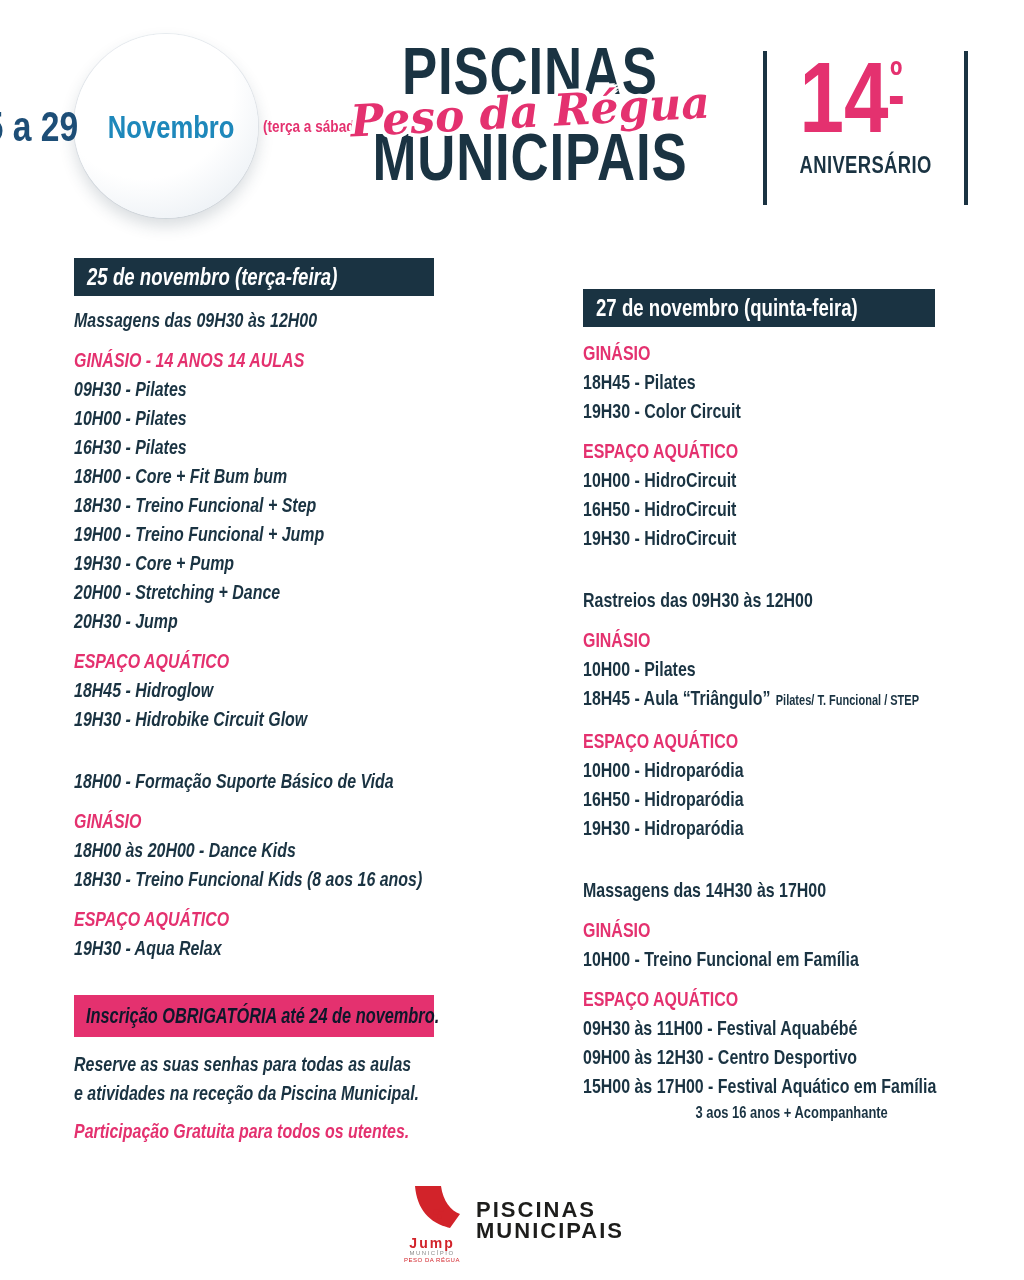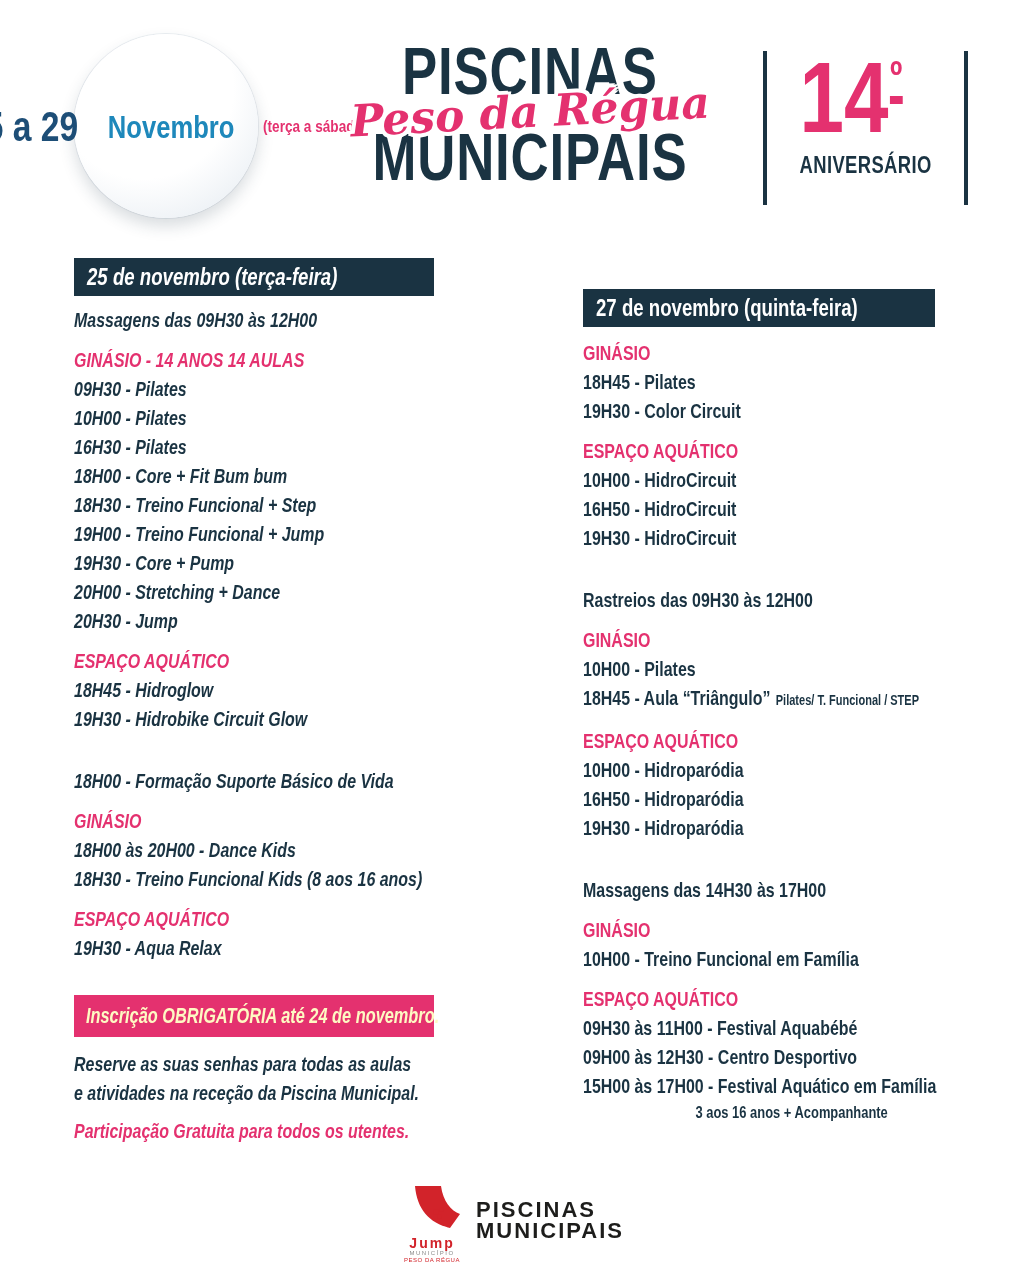--- a/index.html
+++ b/index.html
@@ -65,21 +65,21 @@
     background: var(--navy); color: #fff; height: 38px; line-height: 38px;
     padding-left: 13px; font-size: 24.5px; font-weight: 700; margin-bottom: 9px;
   }
   .line { font-size: 21px; line-height: 29px; font-weight: 700; color: var(--navy); }
   .line.pink { color: var(--pink); margin-top: 11px; }
   .line.sub  { font-size: 17px; line-height: 25px; padding-left: 148px; }
   .suffix { font-size: 14.5px; margin-left: 7px; }
 
   .notice { margin-top: 22px; }
   .notice-banner {
-    background: var(--pink); color: #fef9c3; height: 42px; line-height: 42px;
+    background: var(--pink); color: #0f172a; height: 42px; line-height: 42px;
     padding-left: 12px; font-size: 21.5px; font-weight: 700; margin-bottom: 12px;
   }
   .line.pinkline { color: var(--pink); margin-top: 9px; }
 
   
   .footer {
     position: absolute; left: 0; right: 0; bottom: 16px;
     display: flex; justify-content: center; align-items: flex-start; gap: 12px;
   }
   .logo-block { width: 64px; text-align: center; }

